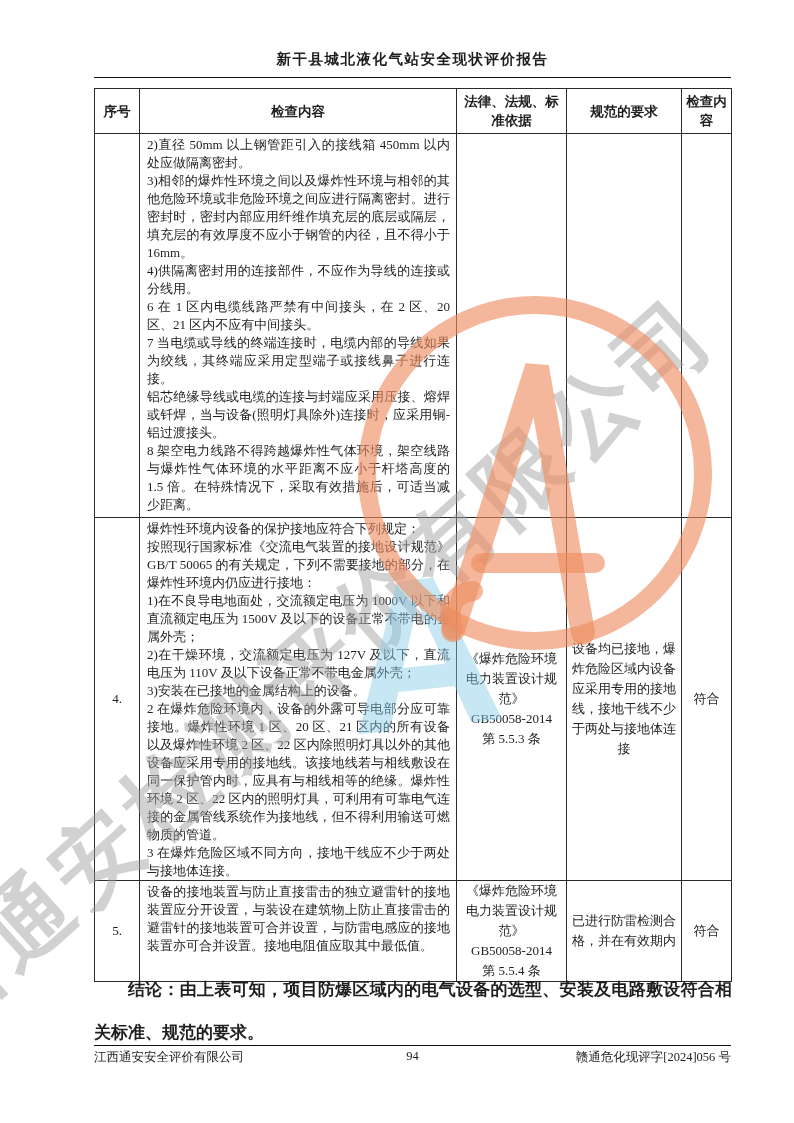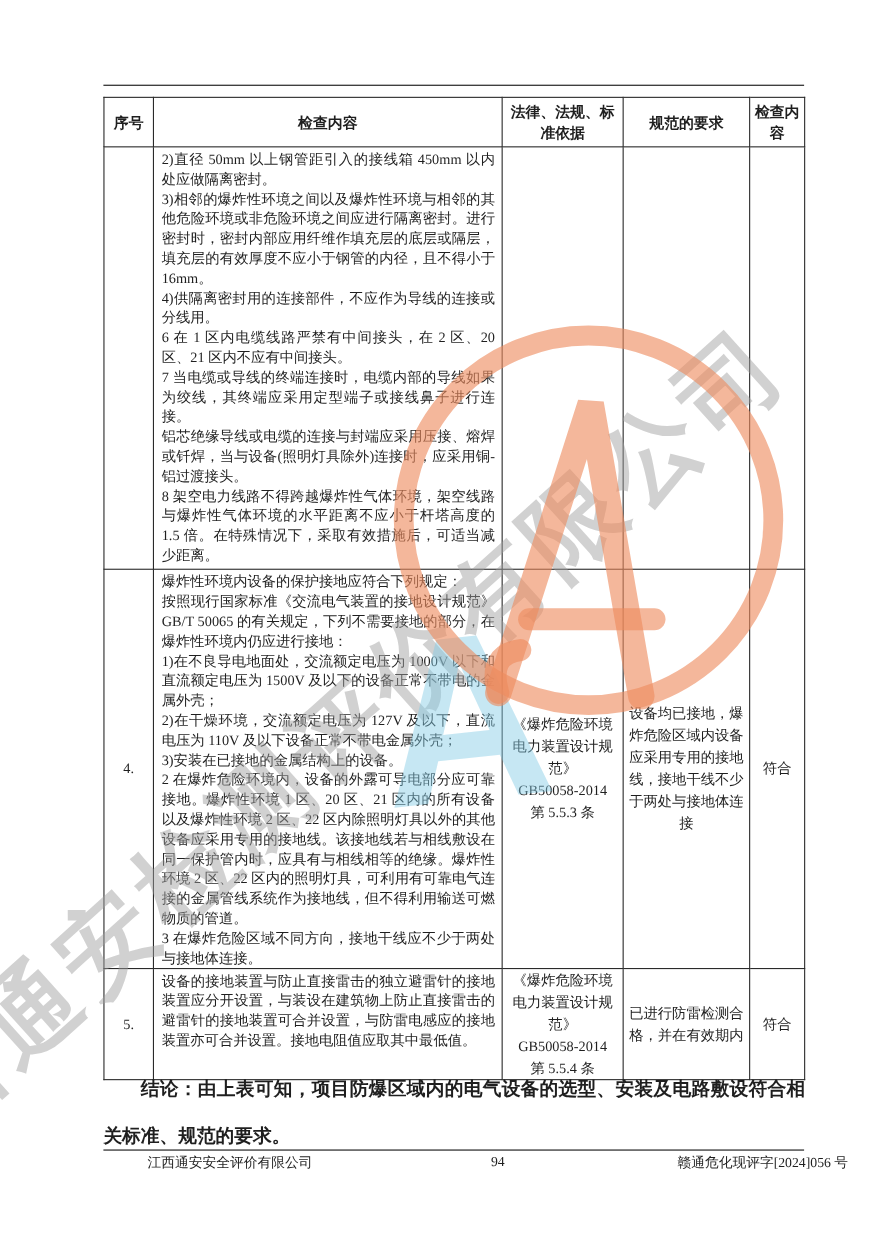--- a/index.html
+++ b/index.html
@@ -53,21 +53,21 @@
     font-size: 17px; line-height: 43px; text-indent: 2em;
     text-align: justify; z-index: 1; font-weight: bold;
   }
   
   .footer-rule {
     position: absolute; left: 94px; top: 1045px; width: 637px;
     border-top: 1.4px solid #111; z-index: 1;
   }
   .footer {
     position: absolute; left: 94px; top: 1049px; width: 637px;
-    display: flex; font-size: 12.5px; z-index: 1; margin-left: 40px;
+    display: flex; font-size: 12.5px; z-index: 1;
   }
   .footer .f-left  { flex: 1; text-align: left; }
   .footer .f-mid   { flex: 0 0 auto; text-align: right; }
   .footer .f-right { flex: 1; text-align: right; font-family: Liberation Serif, serif; }
   
   .wm { position: absolute; pointer-events: none; }
   .wm-gray {
     left: -147px; top: 1019px; white-space: nowrap;
     font-family: "Liberation Sans", sans-serif; font-weight: bold;
     font-size: 88px; letter-spacing: 7px; color: rgba(158,158,158,0.48);
@@ -98,20 +98,21 @@
   <div class="wm wm-blue">A</div>
 
   <svg class="wm wm-seal" viewBox="0 0 356 356" xmlns="http://www.w3.org/2000/svg">
     <circle cx="178" cy="178" r="168" fill="none" stroke="rgba(238,138,94,0.62)" stroke-width="18"></circle>
     <path d="M 96 335 L 180 72 L 226 338" fill="none" stroke="rgba(238,138,94,0.62)" stroke-width="24" stroke-linecap="round"></path>
     <path d="M 96 335 Q 86 300 116 296" fill="none" stroke="rgba(238,138,94,0.62)" stroke-width="20" stroke-linecap="round"></path>
     <path d="M 124 268 L 238 268" fill="none" stroke="rgba(238,138,94,0.62)" stroke-width="20" stroke-linecap="round"></path>
   </svg>
 
 
+  <div class="doc-title">新干县城北液化气站安全现状评价报告</div>
   <div class="header-rule"></div>
 
   <table class="inspection">
     <colgroup>
       <col style="width:45px">
         <col style="width:317px">
         <col style="width:110px">
       <col style="width:115px">
         <col style="width:50px">
     </colgroup>

